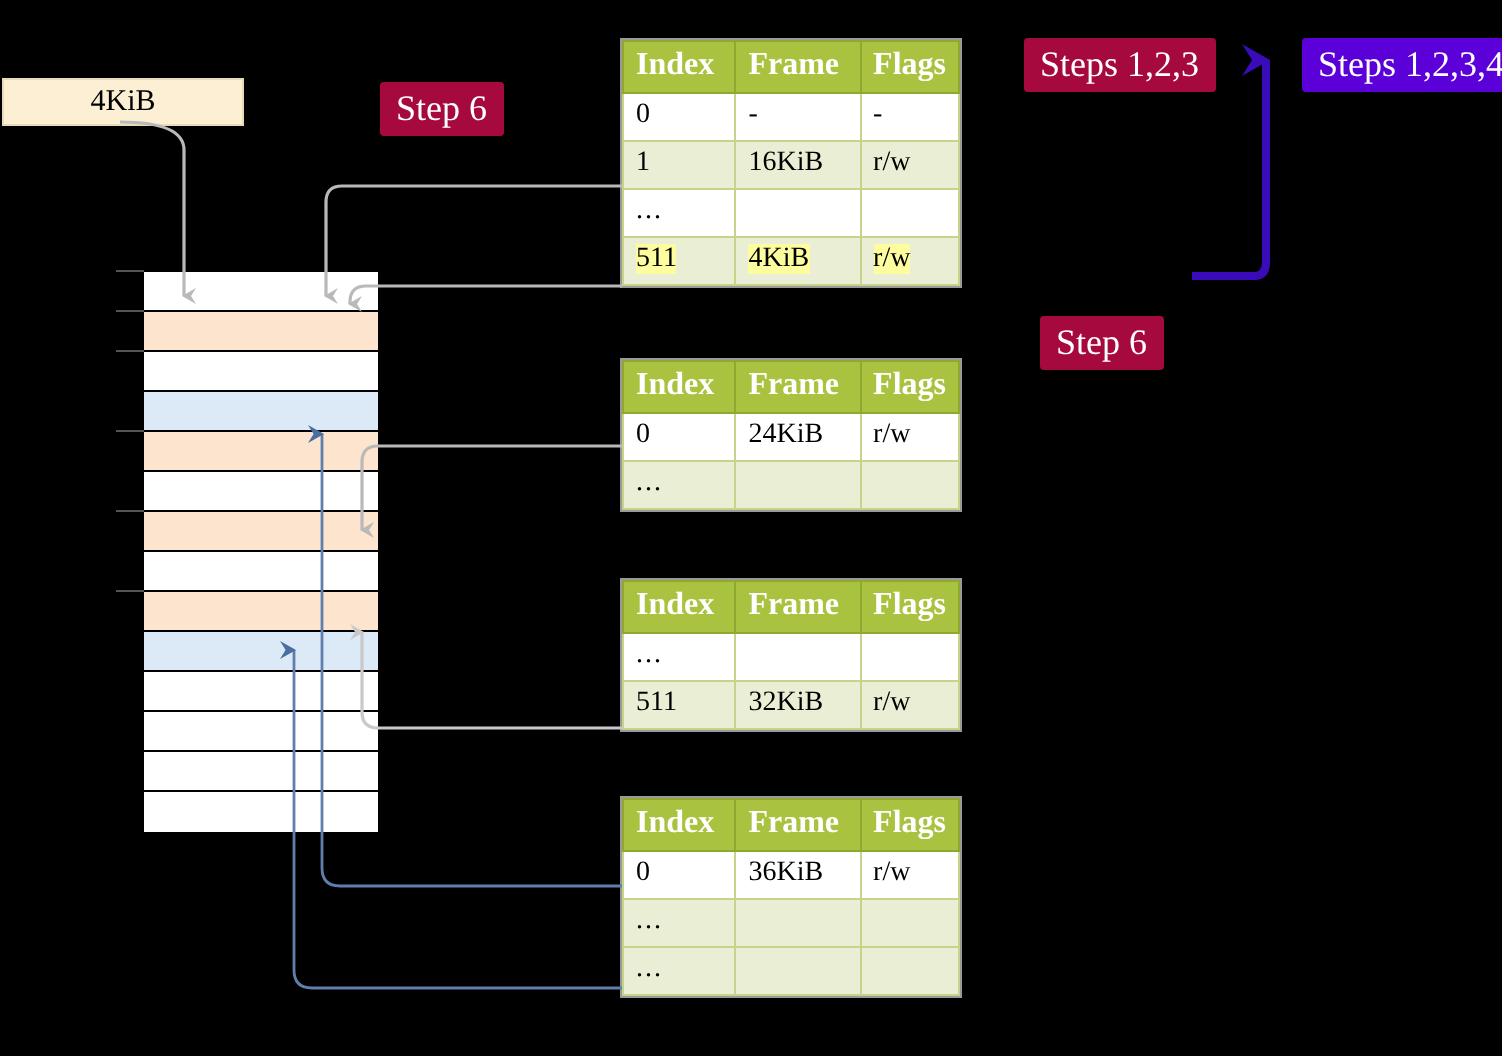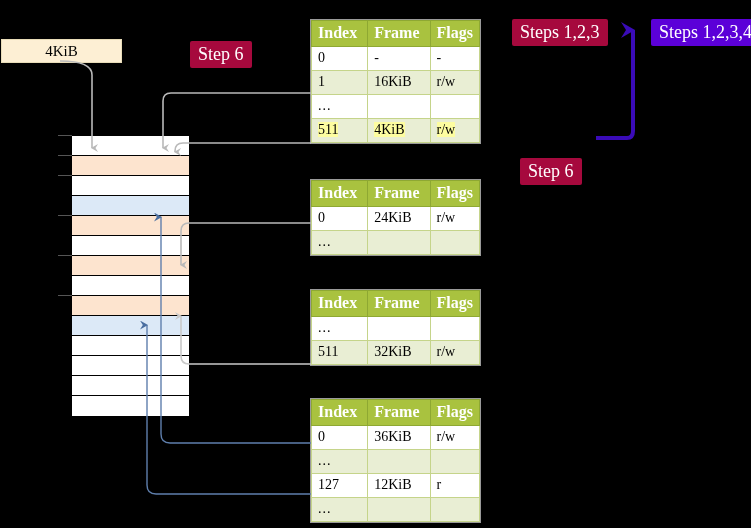--- a/index.html
+++ b/index.html
@@ -162,25 +162,20 @@
         <tr class="odd">
           <td><span>0</span></td>
           <td><span>36KiB</span></td>
           <td><span>r/w</span></td>
         </tr>
         <tr class="even">
           <td><span class="dots">...</span></td>
           <td>&nbsp;</td>
           <td>&nbsp;</td>
         </tr>
-        <tr class="odd">
-          <td><span>127</span></td>
-          <td><span>12KiB</span></td>
-          <td><span>r</span></td>
-        </tr>
         <tr class="even">
           <td><span class="dots">...</span></td>
           <td>&nbsp;</td>
           <td>&nbsp;</td>
         </tr>
       </tbody>
     </table>
 
   <svg class="wires" viewBox="0 0 751 528">
     <defs>

